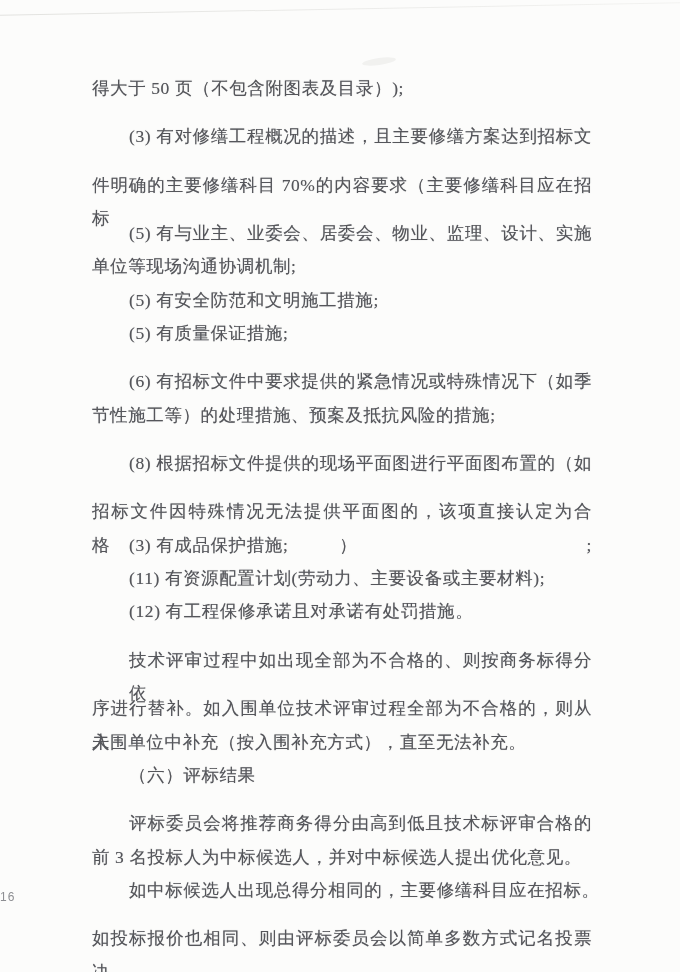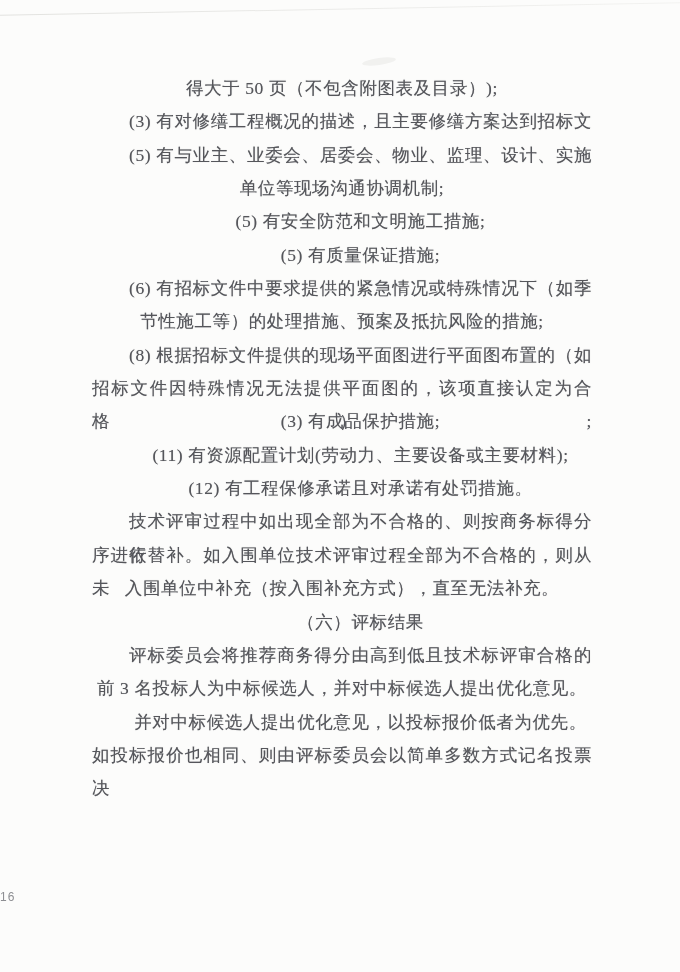--- a/index.html
+++ b/index.html
@@ -43,30 +43,30 @@
     width: 500px;
   }
   .line {
     line-height: 33.35px;
     height: 33.35px;
     font-size: 17.5px;
     color: #55565b;
     letter-spacing: 0.6px;
     white-space: nowrap;
     text-shadow: 0 0 0.7px rgba(95, 96, 100, 0.55);
-    text-align: center;
   }
   .line.indent {
     padding-left: 37px;
   }
   .line.fill {
     white-space: normal;
     text-align: justify;
     text-align-last: justify;
     text-justify: inter-character;
+    margin-top: 15px;
   }
   .page-number {
     position: absolute;
     top: 890px;
     left: 0;
     width: 680px;
     font-size: 12px;
     color: #8d8e92;
     letter-spacing: 1px;
     font-family: "Liberation Sans", "DejaVu Sans", sans-serif;
@@ -74,34 +74,35 @@
 </style>
 </head>
 <body>
 
 <div class="page">
   <div class="scan-line"></div>
   <div class="scan-smudge"></div>
   <div class="text-block">
       <div class="line">得大于 50 页（不包含附图表及目录）);</div>
       <div class="line indent fill">(3) 有对修缮工程概况的描述，且主要修缮方案达到招标文</div>
+      <div class="line fill">件明确的主要修缮科目 70%的内容要求（主要修缮科目应在招标</div>
       <div class="line indent fill">(5) 有与业主、业委会、居委会、物业、监理、设计、实施</div>
       <div class="line">单位等现场沟通协调机制;</div>
       <div class="line indent">(5) 有安全防范和文明施工措施;</div>
       <div class="line indent">(5) 有质量保证措施;</div>
       <div class="line indent fill">(6) 有招标文件中要求提供的紧急情况或特殊情况下（如季</div>
       <div class="line">节性施工等）的处理措施、预案及抵抗风险的措施;</div>
       <div class="line indent fill">(8) 根据招标文件提供的现场平面图进行平面图布置的（如</div>
       <div class="line fill">招标文件因特殊情况无法提供平面图的，该项直接认定为合格）;</div>
       <div class="line indent">(3) 有成品保护措施;</div>
       <div class="line indent">(11) 有资源配置计划(劳动力、主要设备或主要材料);</div>
       <div class="line indent">(12) 有工程保修承诺且对承诺有处罚措施。</div>
       <div class="line indent fill">技术评审过程中如出现全部为不合格的、则按商务标得分依</div>
       <div class="line fill">序进行替补。如入围单位技术评审过程全部为不合格的，则从未</div>
       <div class="line">入围单位中补充（按入围补充方式），直至无法补充。</div>
       <div class="line indent">（六）评标结果</div>
       <div class="line indent fill">评标委员会将推荐商务得分由高到低且技术标评审合格的</div>
       <div class="line">前 3 名投标人为中标候选人，并对中标候选人提出优化意见。</div>
-      <div class="line indent">并对中标候选人提出优化意见，以投标报价低者为优先。</div>
+      <div class="line indent">如中标候选人出现总得分相同的，主要修缮科目应在招标。</div>
       <div class="line fill">如投标报价也相同、则由评标委员会以简单多数方式记名投票决</div>
     </div>
   <div class="page-number">16</div>
 </div>
 
 </body></html>

